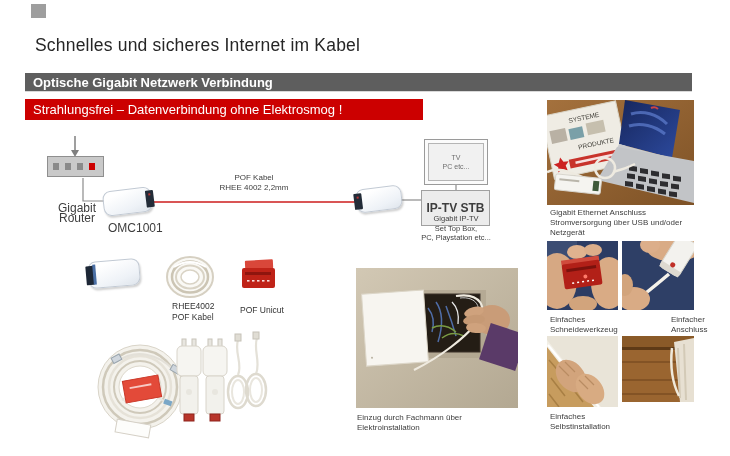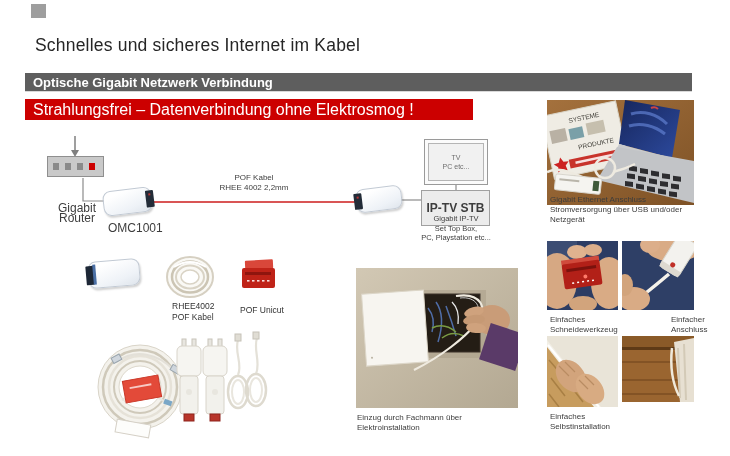--- a/index.html
+++ b/index.html
@@ -9,21 +9,21 @@
   .corner-marker { position:absolute; left:31px; top:4px; width:15px; height:14px; background:#9e9e9e; }
 
   .page-title { position:absolute; left:35px; top:35px; font-size:17.5px; color:#262626; letter-spacing:0.2px; }
 
   .brand-logo { position:absolute; left:597px; top:35px; display:flex; align-items:baseline;
     font-weight:bold; font-size:21px; color:#1f3864; letter-spacing:-0.5px; }
   .brand-logo svg { width:12px; height:32px; vertical-align:-9px; margin:0 -1px; align-self:flex-end; position:relative; top:9px; }
 
   .bar { position:absolute; left:25px; color:#fff; display:flex; align-items:center; padding-left:8px; }
   .bar-primary { top:73px; width:667px; height:19px; background:#5e5e5e; font-weight:bold; font-size:13px; border-bottom:1px solid #d9d9d9; }
-  .bar-secondary { top:99px; width:448px; height:21px; background:#cc0000; font-size:16px; }
+  .bar-secondary { top:99px; width:398px; height:21px; background:#cc0000; font-size:13px; }
 
   .diagram-lines { position:absolute; inset:0; pointer-events:none; }
 
   .router-box { position:absolute; left:47px; top:156px; width:57px; height:21px; background:#c9c9c9;
     border:1px solid #8f8f8f; display:flex; align-items:center; gap:6px; padding-left:5px; }
   .router-led { width:6px; height:7px; background:#8a8a8a; }
   .router-led.red { background:#cc0000; }
   .router-label { position:absolute; left:49px; top:180px; width:56px; font-size:12px; line-height:9.5px; color:#3d3d3d; text-align:center;margin-top:24px; }
 
   .converter { position:absolute; }
@@ -280,21 +280,21 @@
     </g>
     <path d="M0,72 C 18,64 32,80 54,82" fill="none" stroke="#eeeae0" stroke-width="2.5"></path>
     <circle cx="58" cy="68" r="10" fill="none" stroke="#eeeae0" stroke-width="2.5"></circle>
     <path d="M66,72 C 74,70 80,68 88,64" fill="none" stroke="#eeeae0" stroke-width="2.5"></path>
     <g transform="rotate(6 30 84)">
       <rect x="8" y="76" width="46" height="16" rx="2" fill="#f5f4f0" stroke="#d8d5cd"></rect>
       <rect x="12" y="80" width="20" height="2" fill="#b9b5aa"></rect>
       <rect x="46" y="79" width="6" height="10" fill="#3f5a3a"></rect>
     </g>
   </svg>
-  <div class="caption" style="left:550px; top:195px;">
+  <div class="caption" style="left:550px; top:208px;">
     <div>Gigabit Ethernet Anschluss</div>
     <div>Stromversorgung über USB und/oder</div>
     <div>Netzgerät</div>
   </div>
 
   <svg class="photo" style="left:547px; top:241px;" width="71" height="69">
     <rect width="71" height="69" fill="#2c3c63"></rect>
     <rect width="30" height="24" fill="#47597f" opacity="0.6"></rect>
     <ellipse cx="10" cy="40" rx="20" ry="28" fill="#d6a883"></ellipse>
     <ellipse cx="62" cy="42" rx="18" ry="26" fill="#d9ab85"></ellipse>

